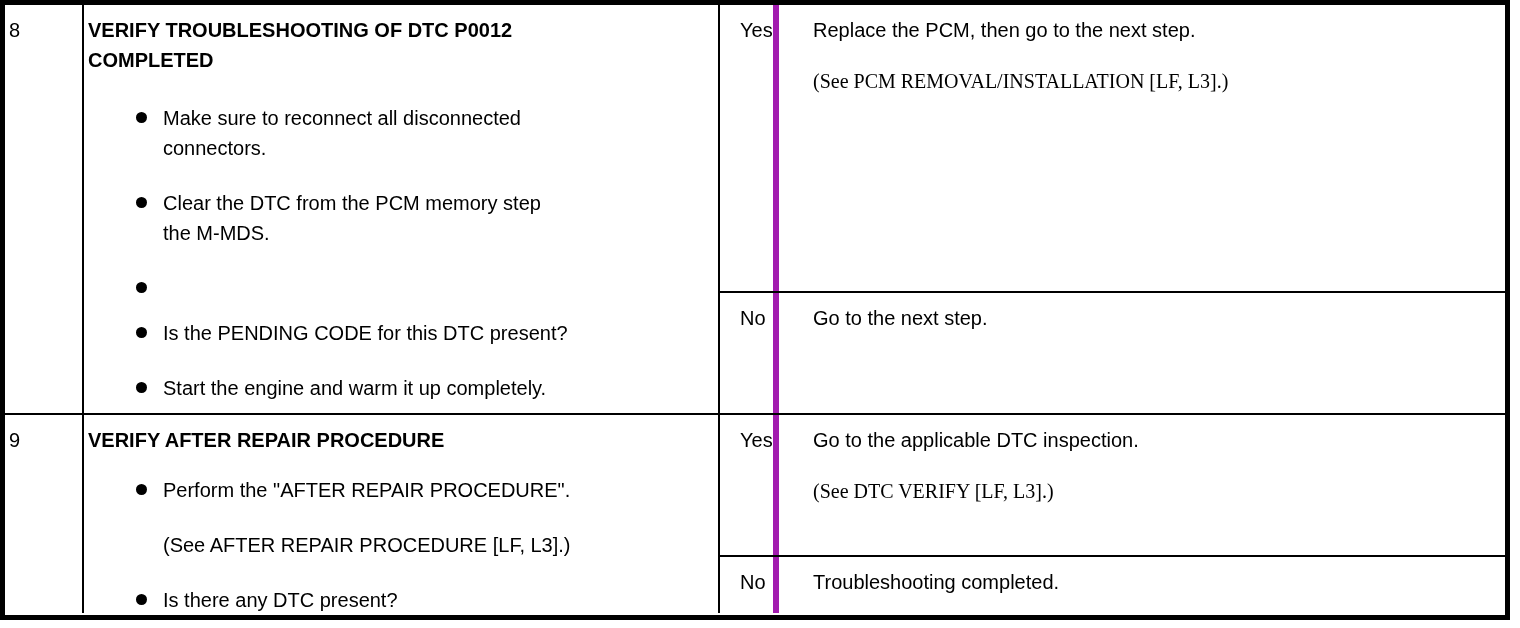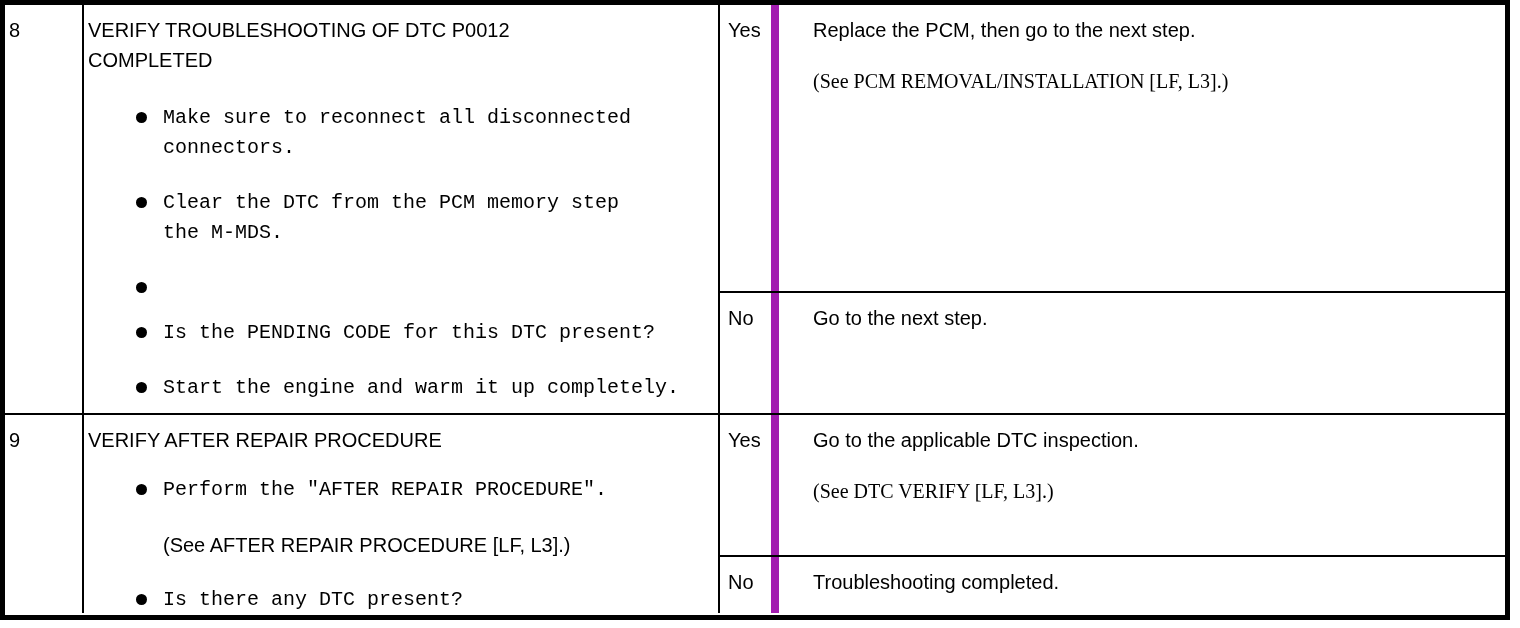--- a/index.html
+++ b/index.html
@@ -22,28 +22,28 @@
 
   .col-step  { width: 79px;  border-right: 2px solid #000000; padding: 10px 0 0 4px; }
   .col-desc  { width: 636px; border-right: 2px solid #000000; padding: 10px 6px 0 2px; overflow: hidden; }
   .col-outcomes { flex: 1; display: flex; flex-direction: column; }
 
   .outcome { display: flex; flex: 1; overflow: hidden; }
   .outcome-top { flex: none; border-bottom: 2px solid #000000; }
   .row-8 .outcome-top { height: 288px; }
   .row-9 .outcome-top { height: 142px; }
 
-  .col-answer { width: 59px; border-right: 8px solid #a21caf; padding: 10px 0 0 8px; }
+  .col-answer { width: 59px; border-right: 6px solid #a21caf; padding: 10px 0 0 20px; }
   .col-action { flex: 1; padding: 10px 8px 0 10px; margin-left: 24px; }
   .col-action .para + .para { margin-top: 21px; font-family: Liberation Serif, serif; }
 
-  .heading { font-weight: normal; white-space: pre-line; margin-left: 2px; }
+  .heading { font-weight: bold; white-space: pre-line; margin-left: 2px; }
   .bullet-list { margin-top: 28px; }
   .row-9 .bullet-list { margin-top: 20px; }
-  .bullet-item { display: flex; margin-left: 50px; font-family: Liberation Mono, monospace; }
+  .bullet-item { display: flex; margin-left: 50px; }
   .bullet-item + .bullet-item, .bullet-item + .ref-note, .ref-note + .bullet-item { margin-top: 25px; }
   .bullet-marker {
     flex: none; width: 11px; height: 11px;
     margin-top: 9px; border-radius: 50%;
     background: #000000;
   }
   .bullet-text { margin-left: 16px; white-space: pre-line; }
   .ref-note { margin-left: 77px; }
 </style>
 </head>

